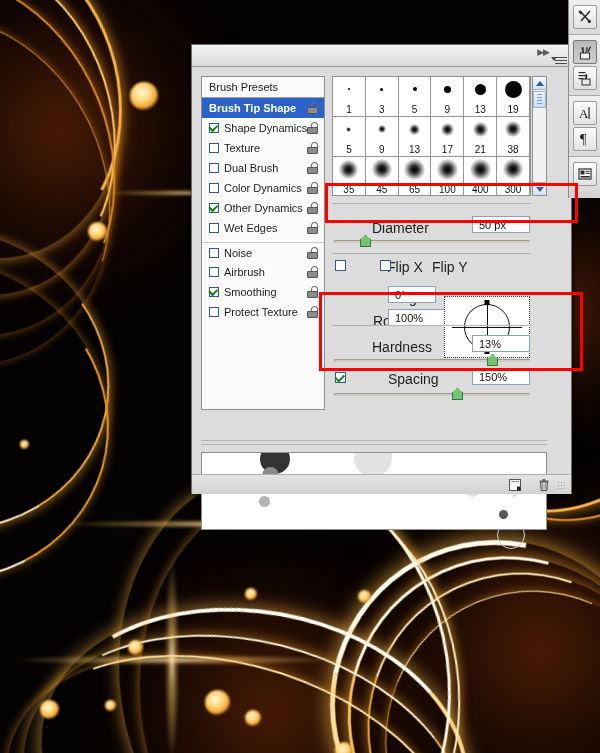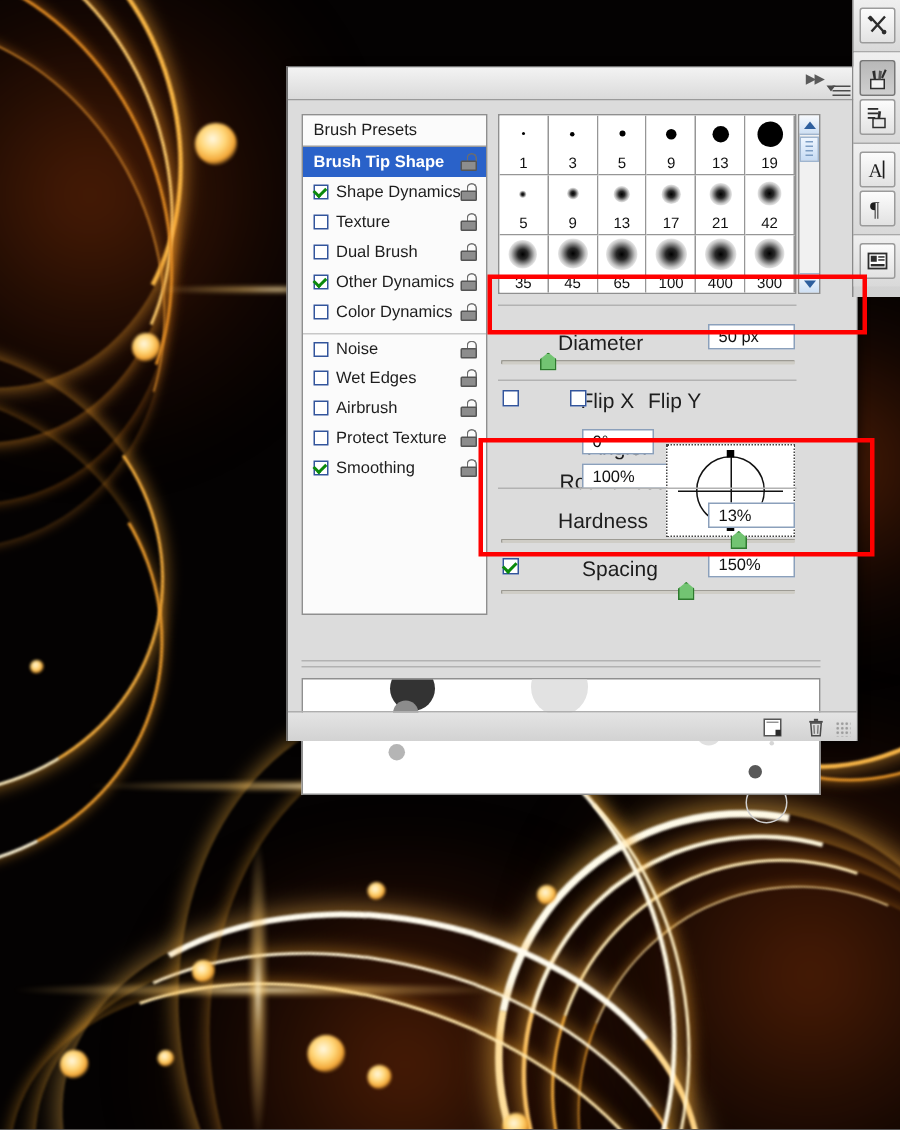--- a/index.html
+++ b/index.html
@@ -432,81 +432,81 @@
         <div class="opt-row">
           <span class="opt-cb"></span>
           <span class="opt-label">Dual Brush</span>
           <span class="lock">
               <span class="shackle"></span>
               <span class="body"></span>
             </span>
         </div>
 
         <div class="opt-row">
+          <span class="opt-cb"></span>
+          <span class="opt-label">Color Dynamics</span>
+          <span class="lock">
+              <span class="shackle"></span>
+              <span class="body"></span>
+            </span>
+        </div>
+
+        <div class="opt-row">
           <span class="opt-cb checked"></span>
           <span class="opt-label">Other Dynamics</span>
           <span class="lock">
               <span class="shackle"></span>
               <span class="body"></span>
             </span>
         </div>
 
         <div class="opt-row">
           <span class="opt-cb"></span>
-          <span class="opt-label">Color Dynamics</span>
+          <span class="opt-label">Wet Edges</span>
           <span class="lock">
               <span class="shackle"></span>
               <span class="body"></span>
             </span>
         </div>
 
         <div class="opt-row sep-top" style="margin-top:4px;">
           <span class="opt-cb"></span>
           <span class="opt-label">Noise</span>
           <span class="lock">
               <span class="shackle"></span>
               <span class="body"></span>
             </span>
         </div>
 
         <div class="opt-row">
           <span class="opt-cb"></span>
-          <span class="opt-label">Wet Edges</span>
-          <span class="lock">
-              <span class="shackle"></span>
-              <span class="body"></span>
-            </span>
-        </div>
-
-        <div class="opt-row">
-          <span class="opt-cb"></span>
           <span class="opt-label">Airbrush</span>
+          <span class="lock">
+              <span class="shackle"></span>
+              <span class="body"></span>
+            </span>
+        </div>
+
+        <div class="opt-row">
+          <span class="opt-cb checked"></span>
+          <span class="opt-label">Smoothing</span>
           <span class="lock">
               <span class="shackle"></span>
               <span class="body"></span>
             </span>
         </div>
 
         <div class="opt-row">
           <span class="opt-cb"></span>
           <span class="opt-label">Protect Texture</span>
           <span class="lock">
               <span class="shackle"></span>
               <span class="body"></span>
             </span>
         </div>
-
-        <div class="opt-row">
-          <span class="opt-cb checked"></span>
-          <span class="opt-label">Smoothing</span>
-          <span class="lock">
-              <span class="shackle"></span>
-              <span class="body"></span>
-            </span>
-        </div>
       </div>
 
       <div class="thumbs-wrap">
 
         <div class="thumb-row">
           <div class="thumb">
               <div class="dotwrap">
                 <span class="hard-dot" style="width:2px;height:2px;"></span>
               </div>
               <span class="num">1</span>
@@ -571,21 +571,21 @@
           <div class="thumb">
               <div class="dotwrap">
                 <span class="soft-dot" style="width:15px;height:15px;"></span>
               </div>
               <span class="num">21</span>
             </div>
           <div class="thumb">
               <div class="dotwrap">
                 <span class="soft-dot" style="width:16px;height:16px;"></span>
               </div>
-              <span class="num">42</span>
+              <span class="num">38</span>
             </div>
         </div>
 
         <div class="thumb-row">
           <div class="thumb">
               <div class="dotwrap">
                 <span class="soft-dot" style="width:19px;height:19px;"></span>
               </div>
               <span class="num">35</span>
             </div>

